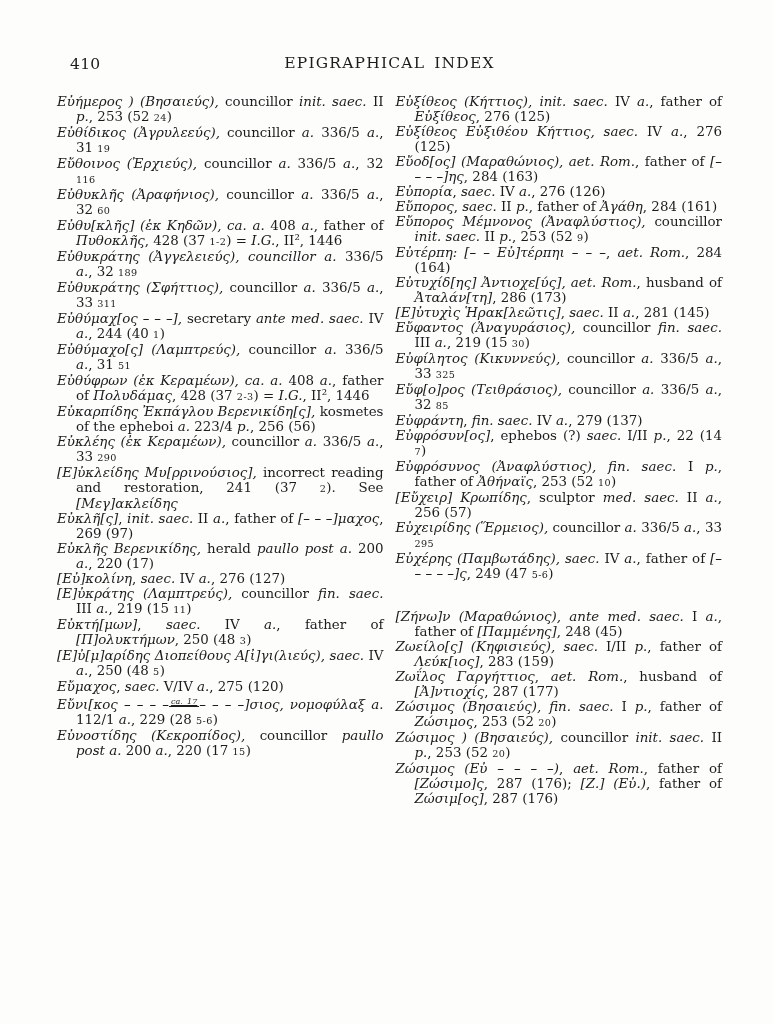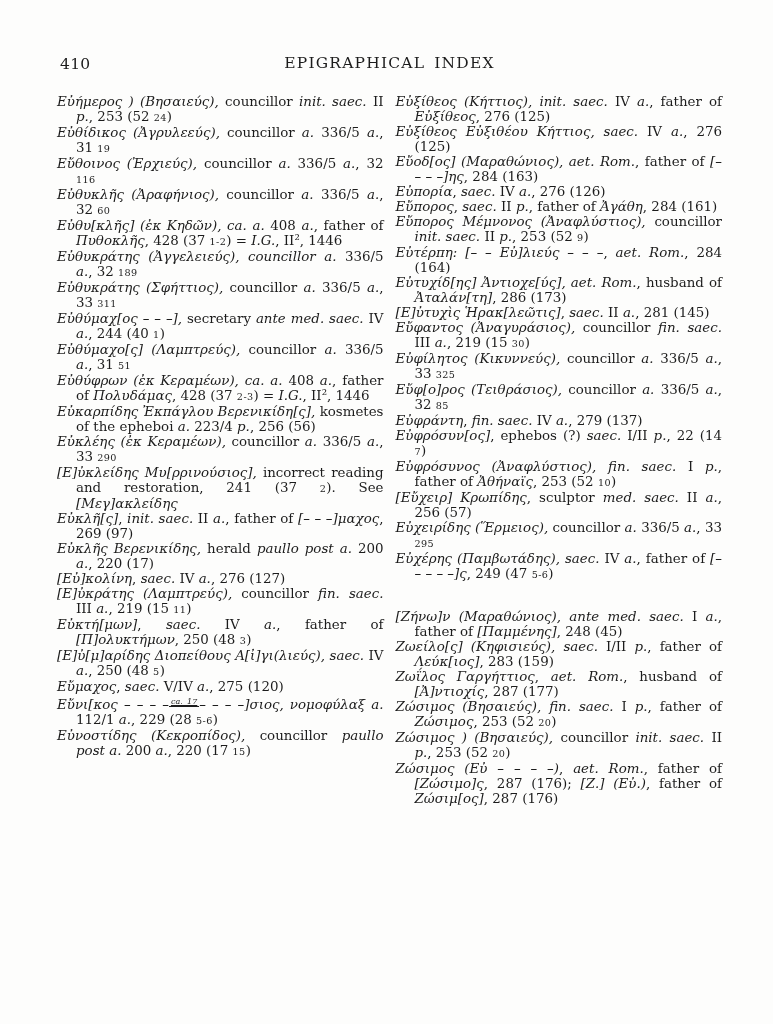--- a/index.html
+++ b/index.html
@@ -16,21 +16,21 @@
     box-sizing: border-box;
     padding: 54px 51px 30px 57px;
     background: #fdfdfc;
   }
   .running-head {
     position: relative;
     height: 24px;
     margin-bottom: 16px;
   }
   .page-number {
-    position: absolute; left: 3px; top: 1px;
+    position: absolute; left: 13px; top: 1px;
     font-size: 15.5px;
     letter-spacing: 0.3px;
   }
   .head-title {
     text-align: center;
     font-size: 15.5px;
     letter-spacing: 1.2px;
     word-spacing: 3px;
   }
   .cols {
@@ -95,21 +95,21 @@
         <p class="entry"><span class="seg-g">Εὔνι[κος – – – –</span><span class="seg-ov">ca. 17</span><span class="seg-g">– – – –]σιος, νομοφύλαξ </span><span class="seg-i">a. </span><span class="seg-r">112/1 </span><span class="seg-i">a.</span><span class="seg-r">, 229 (28 </span><span class="seg-sm">5-6</span><span class="seg-r">)</span></p>
         <p class="entry"><span class="seg-g">Εὐνοστίδης (Κεκροπίδος), </span><span class="seg-r">councillor </span><span class="seg-i">paullo post a. </span><span class="seg-r">200 </span><span class="seg-i">a.</span><span class="seg-r">, 220 (17 </span><span class="seg-sm">15</span><span class="seg-r">)</span></p>
       </div>
     <div class="col">
         <p class="entry"><span class="seg-g">Εὐξίθεος (Κήττιος), </span><span class="seg-i">init. saec. </span><span class="seg-r">IV </span><span class="seg-i">a.</span><span class="seg-r">, father of </span><span class="seg-g">Εὐξίθεος</span><span class="seg-r">, 276 (125)</span></p>
         <p class="entry"><span class="seg-g">Εὐξίθεος Εὐξιθέου Κήττιος, </span><span class="seg-i">saec. </span><span class="seg-r">IV </span><span class="seg-i">a.</span><span class="seg-r">, 276 (125)</span></p>
         <p class="entry"><span class="seg-g">Εὔοδ[ος] (Μαραθώνιος), </span><span class="seg-i">aet. Rom.</span><span class="seg-r">, father of </span><span class="seg-g">[– – – –]ης</span><span class="seg-r">, 284 (163)</span></p>
         <p class="entry"><span class="seg-g">Εὐπορία</span><span class="seg-r">, </span><span class="seg-i">saec. </span><span class="seg-r">IV </span><span class="seg-i">a.</span><span class="seg-r">, 276 (126)</span></p>
         <p class="entry"><span class="seg-g">Εὔπορος</span><span class="seg-r">, </span><span class="seg-i">saec. </span><span class="seg-r">II </span><span class="seg-i">p.</span><span class="seg-r">, father of </span><span class="seg-g">Ἀγάθη</span><span class="seg-r">, 284 (161)</span></p>
         <p class="entry"><span class="seg-g">Εὔπορος Μέμνονος (Ἀναφλύστιος), </span><span class="seg-r">councillor </span><span class="seg-i">init. saec. </span><span class="seg-r">II </span><span class="seg-i">p.</span><span class="seg-r">, 253 (52 </span><span class="seg-sm">9</span><span class="seg-r">)</span></p>
-        <p class="entry"><span class="seg-g">Εὐτέρπη: [– – Εὐ]λιεύς – – –</span><span class="seg-r">, </span><span class="seg-i">aet. Rom.</span><span class="seg-r">, 284 (164)</span></p>
+        <p class="entry"><span class="seg-g">Εὐτέρπη: [– – Εὐ]τέρπηι – – –</span><span class="seg-r">, </span><span class="seg-i">aet. Rom.</span><span class="seg-r">, 284 (164)</span></p>
         <p class="entry"><span class="seg-g">Εὐτυχίδ[ης] Ἀντιοχε[ύς], </span><span class="seg-i">aet. Rom.</span><span class="seg-r">, husband of </span><span class="seg-g">Ἀταλάν[τη]</span><span class="seg-r">, 286 (173)</span></p>
         <p class="entry"><span class="seg-g">[Ε]ὐτυχὶς Ἡρακ[λεῶτις]</span><span class="seg-r">, </span><span class="seg-i">saec. </span><span class="seg-r">II </span><span class="seg-i">a.</span><span class="seg-r">, 281 (145)</span></p>
         <p class="entry"><span class="seg-g">Εὔφαντος (Ἀναγυράσιος), </span><span class="seg-r">councillor </span><span class="seg-i">fin. saec. </span><span class="seg-r">III </span><span class="seg-i">a.</span><span class="seg-r">, 219 (15 </span><span class="seg-sm">30</span><span class="seg-r">)</span></p>
         <p class="entry"><span class="seg-g">Εὐφίλητος (Κικυννεύς), </span><span class="seg-r">councillor </span><span class="seg-i">a. </span><span class="seg-r">336/5 </span><span class="seg-i">a.</span><span class="seg-r">, 33 </span><span class="seg-sm">325</span></p>
         <p class="entry"><span class="seg-g">Εὔφ[ο]ρος (Τειθράσιος), </span><span class="seg-r">councillor </span><span class="seg-i">a. </span><span class="seg-r">336/5 </span><span class="seg-i">a.</span><span class="seg-r">, 32 </span><span class="seg-sm">85</span></p>
         <p class="entry"><span class="seg-g">Εὐφράντη</span><span class="seg-r">, </span><span class="seg-i">fin. saec. </span><span class="seg-r">IV </span><span class="seg-i">a.</span><span class="seg-r">, 279 (137)</span></p>
         <p class="entry"><span class="seg-g">Εὐφρόσυν[ος]</span><span class="seg-r">, ephebos (?) </span><span class="seg-i">saec. </span><span class="seg-r">I/II </span><span class="seg-i">p.</span><span class="seg-r">, 22 (14 </span><span class="seg-sm">7</span><span class="seg-r">)</span></p>
         <p class="entry"><span class="seg-g">Εὐφρόσυνος (Ἀναφλύστιος), </span><span class="seg-i">fin. saec. </span><span class="seg-r">I </span><span class="seg-i">p.</span><span class="seg-r">, father of </span><span class="seg-g">Ἀθήναϊς</span><span class="seg-r">, 253 (52 </span><span class="seg-sm">10</span><span class="seg-r">)</span></p>
         <p class="entry"><span class="seg-g">[Εὔχειρ] Κρωπίδης</span><span class="seg-r">, sculptor </span><span class="seg-i">med. saec. </span><span class="seg-r">II </span><span class="seg-i">a.</span><span class="seg-r">, 256 (57)</span></p>
         <p class="entry"><span class="seg-g">Εὐχειρίδης (Ἕρμειος), </span><span class="seg-r">councillor </span><span class="seg-i">a. </span><span class="seg-r">336/5 </span><span class="seg-i">a.</span><span class="seg-r">, 33 </span><span class="seg-sm">295</span></p>

